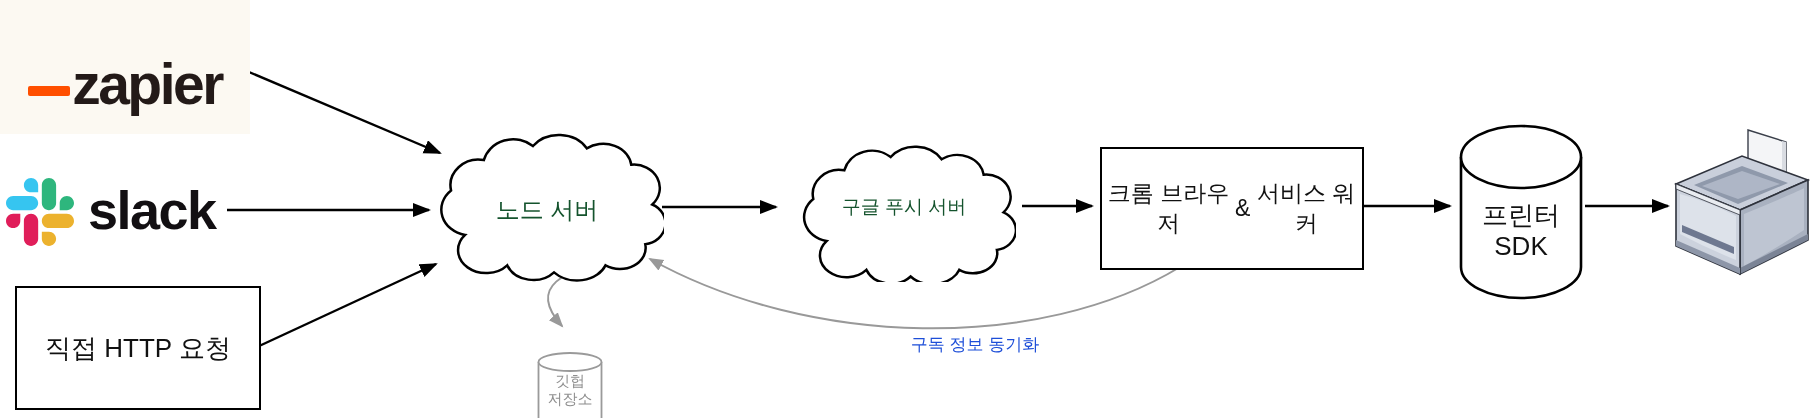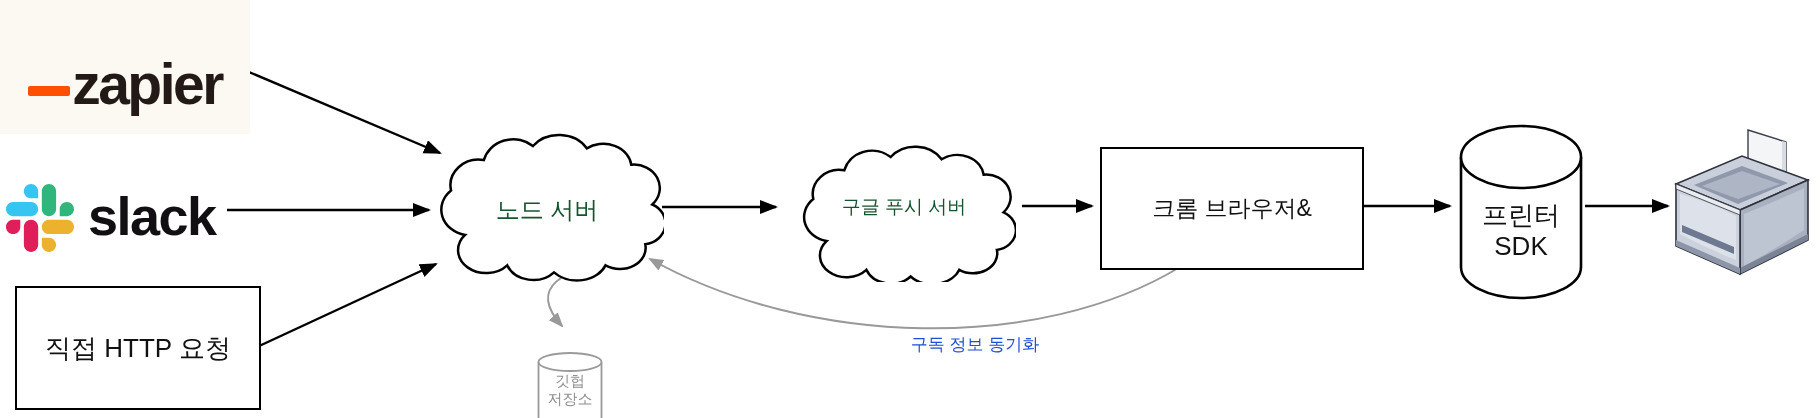--- a/index.html
+++ b/index.html
@@ -8,21 +8,21 @@
     font-family:"Liberation Sans","DejaVu Sans",sans-serif;color:#111;
   }
   .abs{position:absolute;}
   svg{display:block;}
   
   .zapier-block{left:0;top:0;width:250px;height:134px;background:#fcf9f2;display:flex;align-items:center;justify-content:center;}
   .zapier-inner{display:flex;align-items:baseline;margin-top:35px;}
   .zapier-underscore{display:inline-block;width:42px;height:10px;background:#ff4f00;border-radius:2px;margin-right:2px;transform:translateY(-8px);}
   .zapier-word{font-size:57px;font-weight:800;letter-spacing:-2.5px;color:#231a18;line-height:1;}
   
-  .slack-block{left:6px;top:180px;width:230px;height:76px;display:flex;align-items:center;}
+  .slack-block{left:6px;top:174px;width:230px;height:76px;display:flex;align-items:center;}
   .slack-word{font-size:54px;font-weight:800;letter-spacing:-1.5px;color:#120f12;margin-left:14px;line-height:1;transform:translateY(-2px);}
   
   .node-box{border:2.5px solid #000;background:#fff;display:flex;align-items:center;justify-content:center;text-align:center;}
   .http-box{left:15px;top:286px;width:242px;height:120px;font-size:26px;}
   .chrome-box{left:1100px;top:147px;width:260px;height:119px;font-size:23px;flex-direction:row;line-height:1.28;}
   
   .cloud-label{position:absolute;width:100%;text-align:center;font-size:24px;color:#14532d;}
   .cloud1{left:430px;top:118px;width:234px;height:166px;}
   .cloud2{left:792px;top:136px;width:224px;height:146px;}
   .cloud1 .cloud-label{top:76px;}
@@ -95,20 +95,21 @@
   <div class="abs cloud2">
     <svg width="224" height="146" viewBox="0 0 200 132">
       <path d="M30 95 a25 22 0 0 1 -12 -38 a24 22 0 0 1 28 -26 a26 24 0 0 1 42 -12 a28 24 0 0 1 46 2 a24 20 0 0 1 38 14 a22 20 0 0 1 18 34 a20 18 0 0 1 -6 34 a22 18 0 0 1 -34 18 a26 20 0 0 1 -44 6 a24 20 0 0 1 -40 -6 a22 18 0 0 1 -36 -26 Z" fill="#fff" stroke="#000" stroke-width="2.5" vector-effect="non-scaling-stroke"></path>
     </svg>
     <div class="cloud-label">구글 푸시 서버</div>
   </div>
 
   <div class="abs node-box chrome-box">
     <span>크롬 브라우저</span>
     <span>&amp;</span>
+    <span>서비스 워커</span>
   </div>
 
   <div class="abs sdk-cyl">
     <svg width="124" height="176" viewBox="0 0 124 176">
       <path d="M2 33 L2 143 A60 31 0 0 0 122 143 L122 33" fill="#fff" stroke="#000" stroke-width="2.6"></path>
       <ellipse cx="62" cy="33" rx="60" ry="31" fill="#fff" stroke="#000" stroke-width="2.6"></ellipse>
     </svg>
     <div class="cyl-label">
       <div>프린터</div>
       <div>SDK</div>

